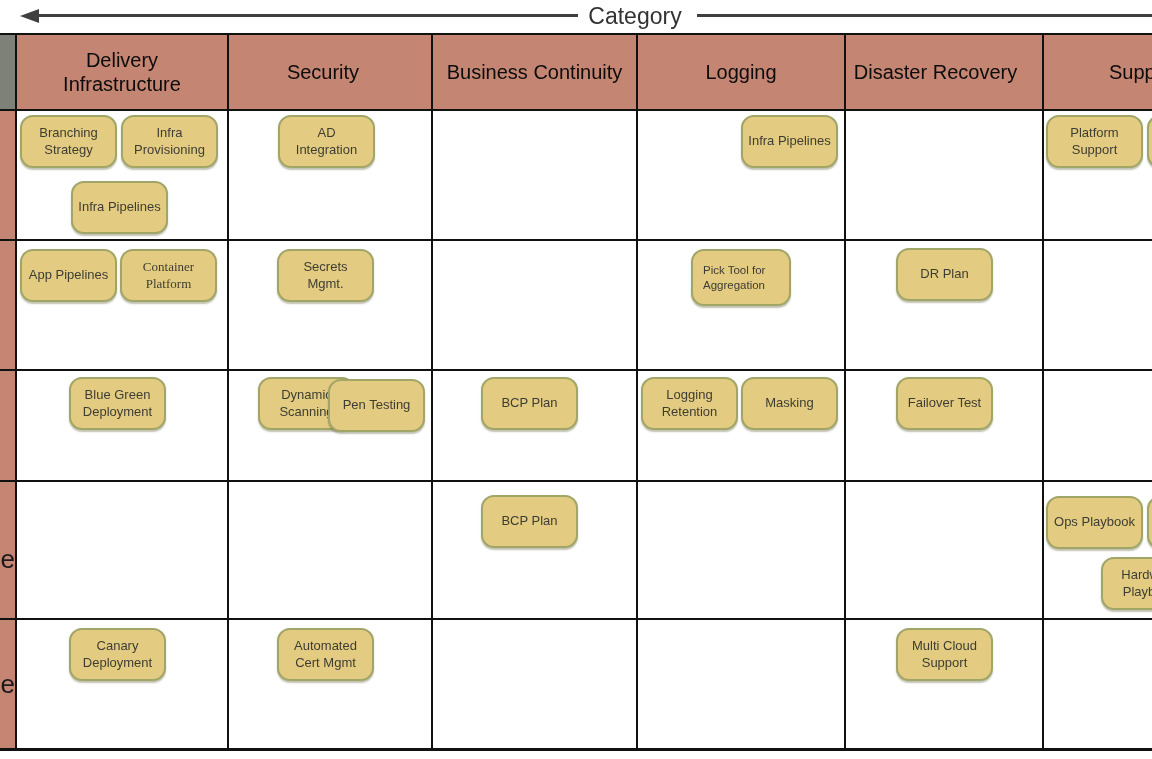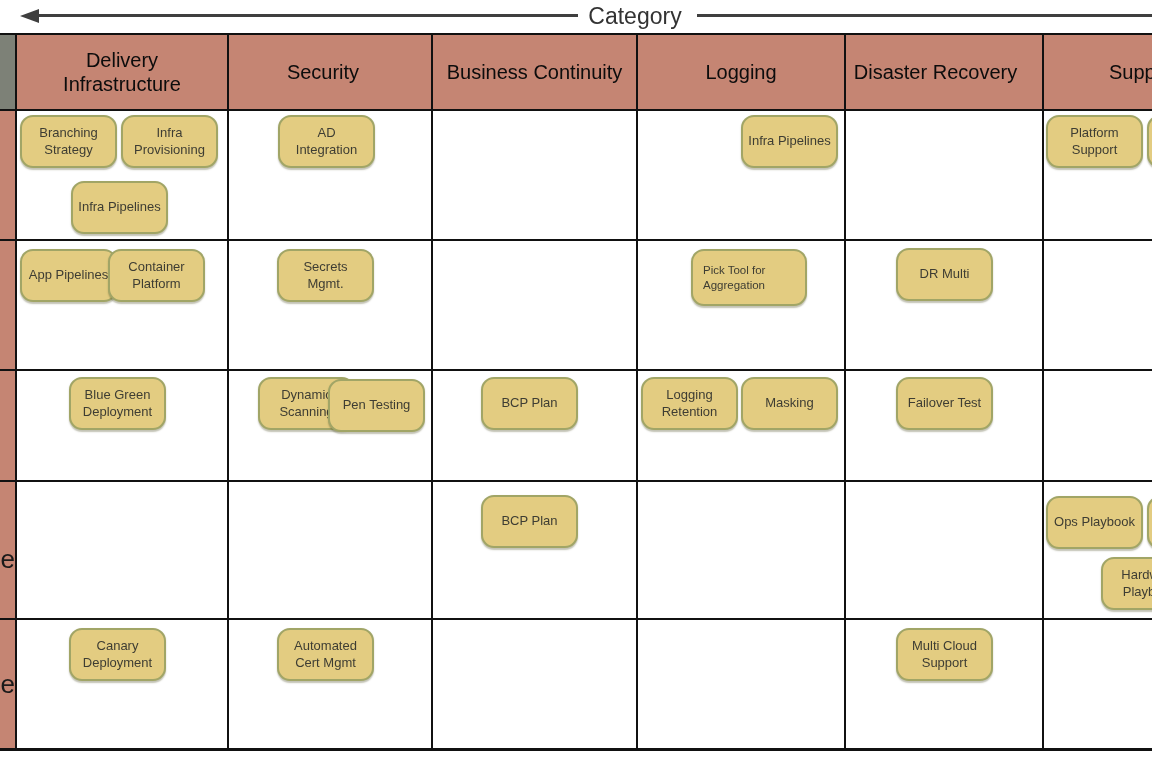--- a/index.html
+++ b/index.html
@@ -72,21 +72,21 @@
   .row-label.r4{top:482px;height:136px;padding-top:18px;box-sizing:border-box;}
   .row-label.r5{top:620px;height:128px;}
   
   .card{
     position:absolute;width:97px;min-height:53px;box-sizing:border-box;
     background:var(--card-bg);border:2.5px solid var(--card-border);border-radius:13px;
     display:flex;align-items:center;justify-content:center;text-align:center;
     font-size:13px;line-height:1.28;color:var(--card-text);padding:4px 5px;
     box-shadow:0 1.5px 1.5px rgba(80,80,40,0.35);
   }
-  .card.small-text{width:116px;min-height:57px;font-size:11.5px;text-align:left;padding-left:10px;justify-content:flex-start;}
+  .card.small-text{width:100px;min-height:57px;font-size:11.5px;text-align:left;padding-left:10px;justify-content:flex-start;}
 </style>
 </head>
 <body>
 
 <div class="stage">
 
   <div class="axis-arrowhead"></div>
   <div class="axis-line seg-left"></div>
   <div class="axis-label">Category</div>
   <div class="axis-line seg-right"></div>
@@ -124,24 +124,24 @@
 
   <div class="card" style="left:20px;top:115px;">Branching Strategy</div>
   <div class="card" style="left:121px;top:115px;">Infra Provisioning</div>
   <div class="card" style="left:71px;top:181px;">Infra Pipelines</div>
   <div class="card" style="left:278px;top:115px;">AD Integration</div>
   <div class="card" style="left:741px;top:115px;">Infra Pipelines</div>
   <div class="card" style="left:1046px;top:115px;">Platform Support</div>
   <div class="card" style="left:1147px;top:115px;"></div>
 
   <div class="card" style="left:20px;top:249px;">App Pipelines</div>
-  <div class="card" style="left:108px;top:249px;">Container Platform</div>
+  <div class="card" style="left:120px;top:249px;font-family:Liberation Serif, serif;">Container Platform</div>
   <div class="card" style="left:277px;top:249px;">Secrets Mgmt.</div>
   <div class="card small-text" style="left:691px;top:249px;">Pick Tool for Aggregation</div>
-  <div class="card" style="left:896px;top:248px;">DR Multi</div>
+  <div class="card" style="left:896px;top:248px;">DR Plan</div>
 
   <div class="card" style="left:69px;top:377px;">Blue Green Deployment</div>
   <div class="card" style="left:238px;top:377px;margin-left:20px;">Dynamic Scanning</div>
   <div class="card" style="left:328px;top:379px;">Pen Testing</div>
   <div class="card" style="left:481px;top:377px;">BCP Plan</div>
   <div class="card" style="left:641px;top:377px;">Logging Retention</div>
   <div class="card" style="left:741px;top:377px;">Masking</div>
   <div class="card" style="left:896px;top:377px;">Failover Test</div>
 
   <div class="card" style="left:481px;top:495px;">BCP Plan</div>

